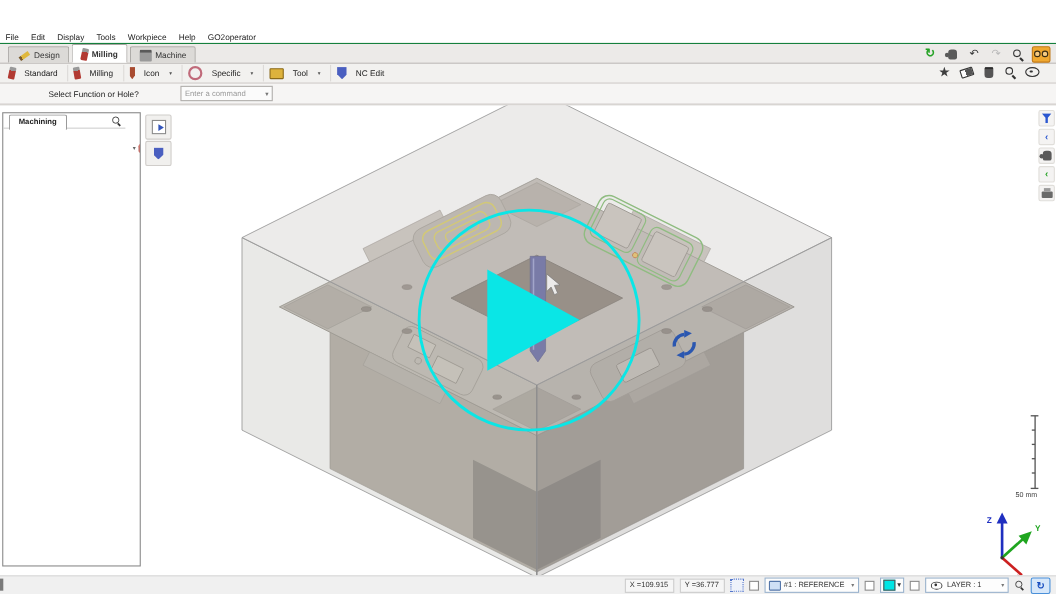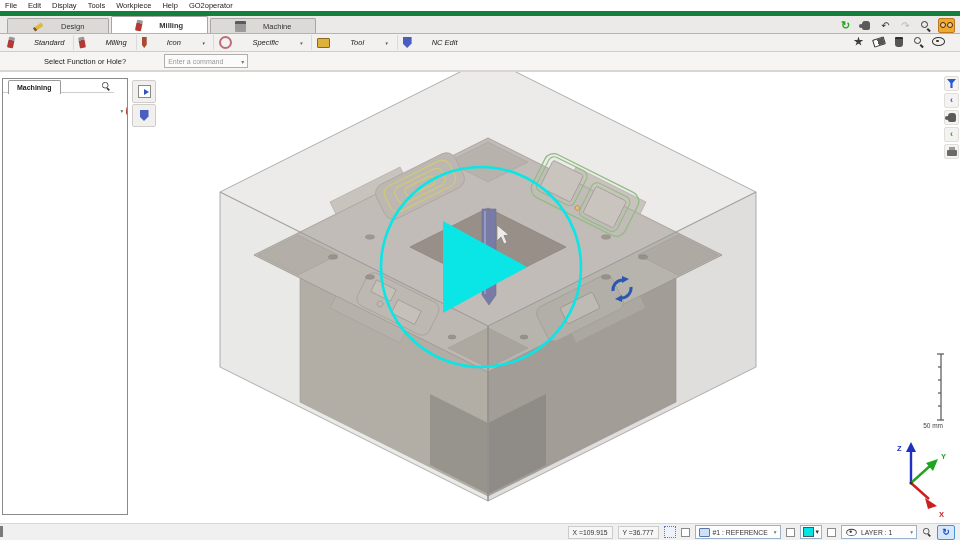--- a/index.html
+++ b/index.html
@@ -9,34 +9,34 @@
   
   .titlebar{height:13px;background:#fff;display:flex;align-items:center;font-size:7.5px;color:#333;flex:none;}
   .applogo{width:9px;height:9px;border:1px solid #c05050;color:#c05050;font-size:7px;font-weight:bold;
     display:flex;align-items:center;justify-content:center;margin:0 4px 0 3px;border-radius:1px;background:#fbeaea;}
   .apptitle{white-space:nowrap;overflow:hidden;}
   .winbtns{margin-left:auto;display:flex;align-items:center;gap:0;}
   .winbtn{width:22px;height:13px;display:flex;align-items:center;justify-content:center;font-size:8px;color:#444;}
 
   
   .menubar{height:11px;background:#fff;display:flex;align-items:center;font-size:7.5px;color:#222;gap:11px;
-    padding-left:5px;border-bottom:5px solid #15803d;flex:none;}
+    padding-left:5px;border-bottom:1px solid #15803d;flex:none;margin-top:28px;}
   .menubar span{cursor:default;}
 
   
   .tabrow{height:17px;background:#eceae8;border-bottom:1px solid #b6b3b0;position:relative;display:flex;
     align-items:flex-end;padding-left:7px;flex:none;}
-  .rtab{height:14px;display:flex;align-items:center;gap:17px;padding:0 24px;font-size:7.5px;color:#333;
+  .rtab{height:14px;display:flex;align-items:center;gap:3px;padding:0 8px;font-size:7.5px;color:#333;
     background:#dcdad7;border:1px solid #a8a5a2;border-bottom:none;border-radius:2px 2px 0 0;margin-right:2px;}
   .rtab.active{background:#fff;height:16px;font-weight:bold;}
   
   .toolrow{height:17px;background:#f2f1ef;border-bottom:1px solid #cfccc9;display:flex;align-items:center;
     padding-left:3px;position:relative;flex:none;}
-  .tbtn{height:15px;display:flex;align-items:center;gap:20px;padding:0 9px 0 5px;font-size:7.5px;color:#222;
-    border-right:1px solid #dcdad7;font-style:italic;}
+  .tbtn{height:15px;display:flex;align-items:center;gap:8px;padding:0 9px 0 5px;font-size:7.5px;color:#222;
+    border-right:1px solid #dcdad7;}
   .tbtn .drop{font-size:5px;color:#555;margin-left:1px;}
 
   
   .cmdrow{height:18px;background:#f6f5f4;border-bottom:2px solid #d8d5d2;display:flex;align-items:center;flex:none;}
   .cmdlabel{font-size:7.5px;color:#222;margin-left:44px;}
   .combo{margin-left:38px;width:76px;height:12px;border:1px solid #b0adaa;background:#fbfbfb;display:flex;
     align-items:center;font-size:7px;color:#999;padding:0 3px;justify-content:space-between;}
   .combo .chev{color:#777;font-size:6px;}
 
   

